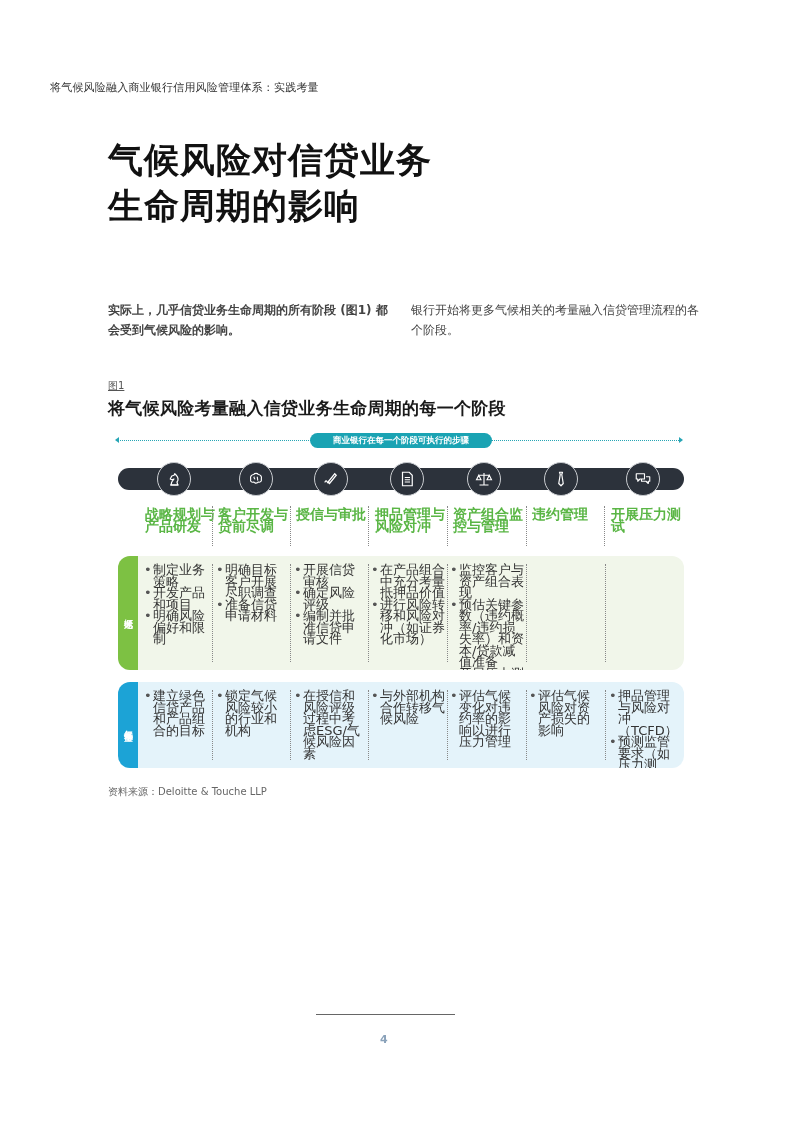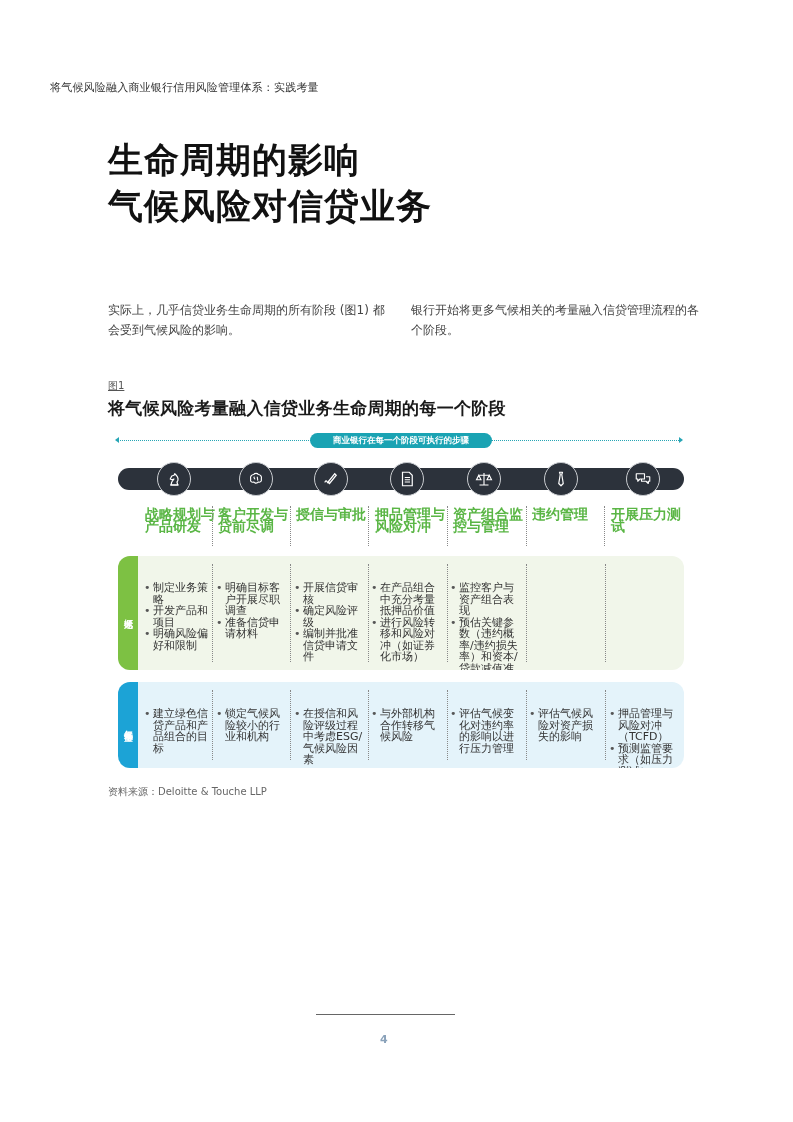--- a/index.html
+++ b/index.html
@@ -4,21 +4,21 @@
 <style>
   * { box-sizing: border-box; margin: 0; padding: 0; }
   html, body { width: 793px; height: 1122px; background: #ffffff; }
   body { position: relative; font-family: "DejaVu Sans", "Liberation Sans", sans-serif; color: #333; overflow: hidden; }
 
   .running-header { position: absolute; left: 50px; top: 80px; font-size: 11px; color: #333; letter-spacing: 0.2px; }
 
   .page-title { position: absolute; left: 108px; top: 137px; font-size: 35px; font-weight: bold; color: #111; line-height: 46px; letter-spacing: 1px; }
 
   .intro { position: absolute; top: 300px; font-size: 12px; line-height: 20px; color: #444; }
-  .intro.left { left: 108px; width: 280px; }
+  .intro.left { left: 108px; width: 280px; font-weight: bold; }
   .intro.right { left: 411px; width: 290px; }
 
   .fig-label { position: absolute; left: 108px; top: 379px; font-size: 10px; color: #555; text-decoration: underline; }
   .fig-title { position: absolute; left: 108px; top: 397px; font-size: 17px; font-weight: bold; color: #1a1a1a; letter-spacing: 0.3px; }
 
   .steps-line { position: absolute; left: 117px; top: 440px; width: 564px; height: 0; border-top: 1px dotted #26a5b5; }
   .steps-line .arrow-l, .steps-line .arrow-r { position: absolute; top: -4px; width: 0; height: 0; border-top: 3px solid transparent; border-bottom: 3px solid transparent; }
   .steps-line .arrow-l { left: -2px; border-right: 4px solid #26a5b5; }
   .steps-line .arrow-r { right: -2px; border-left: 4px solid #26a5b5; }
   .steps-pill { position: absolute; left: 310px; top: 433px; width: 182px; height: 15px; border-radius: 8px; background: #1aa3b3; color: #fff; font-size: 8.5px; font-weight: bold; text-align: center; line-height: 15px; }
@@ -32,39 +32,39 @@
 
   .panel { position: absolute; left: 118px; border-radius: 12px; overflow: hidden; display: flex; }
   .panel.overview { top: 556px; width: 566px; height: 114px; background: #f1f6ea; }
   .panel.climate { top: 682px; width: 566px; height: 86px; background: #e4f3fa; }
   .panel .side-tab { width: 20px; height: 100%; display: flex; align-items: center; justify-content: center; }
   .panel.overview .side-tab { background: #7dc143; }
   .panel.climate .side-tab { background: #1ca3d6; }
   .side-tab span { color: #fff; font-size: 9px; font-weight: bold; writing-mode: vertical-rl; text-orientation: upright; letter-spacing: 1px; }
 
   .cells { position: relative; flex: 1; height: 100%; }
-  .cell { position: absolute; top: 26px; font-size: 11px; line-height: 11.5px; color: #333; }
+  .cell { position: absolute; top: 8px; font-size: 13px; line-height: 11.5px; color: #333; }
   .cell ul { list-style: none; }
   .cell li { position: relative; padding-left: 9px; }
   .cell li::before { content: "•"; position: absolute; left: 0; top: 0; color: #555; }
   .cell-divider { position: absolute; top: 8px; bottom: 8px; border-left: 1px dotted #888; }
 
   .source { position: absolute; left: 108px; top: 785px; font-size: 10px; color: #666; }
 
   .footer-rule { position: absolute; left: 316px; top: 1014px; width: 139px; border-top: 1px solid #666; }
   .page-number { position: absolute; left: 380px; top: 1033px; font-size: 11px; font-weight: bold; color: #8aa2ba; }
 </style>
 </head>
 <body>
 
 <div class="running-header">将气候风险融入商业银行信用风险管理体系：实践考量</div>
 
 <div class="page-title">
+  <div>气候风险对信贷业务</div>
   <div>生命周期的影响</div>
-  <div>气候风险对信贷业务</div>
 </div>
 
 <p class="intro left">实际上，几乎信贷业务生命周期的所有阶段 (图1) 都会受到气候风险的影响。</p>
 <p class="intro right">银行开始将更多气候相关的考量融入信贷管理流程的各个阶段。</p>
 
 <div class="fig-label">图1</div>
 <div class="fig-title">将气候风险考量融入信贷业务生命周期的每一个阶段</div>
 
 <div class="steps-line">
   <span class="arrow-l"></span>

